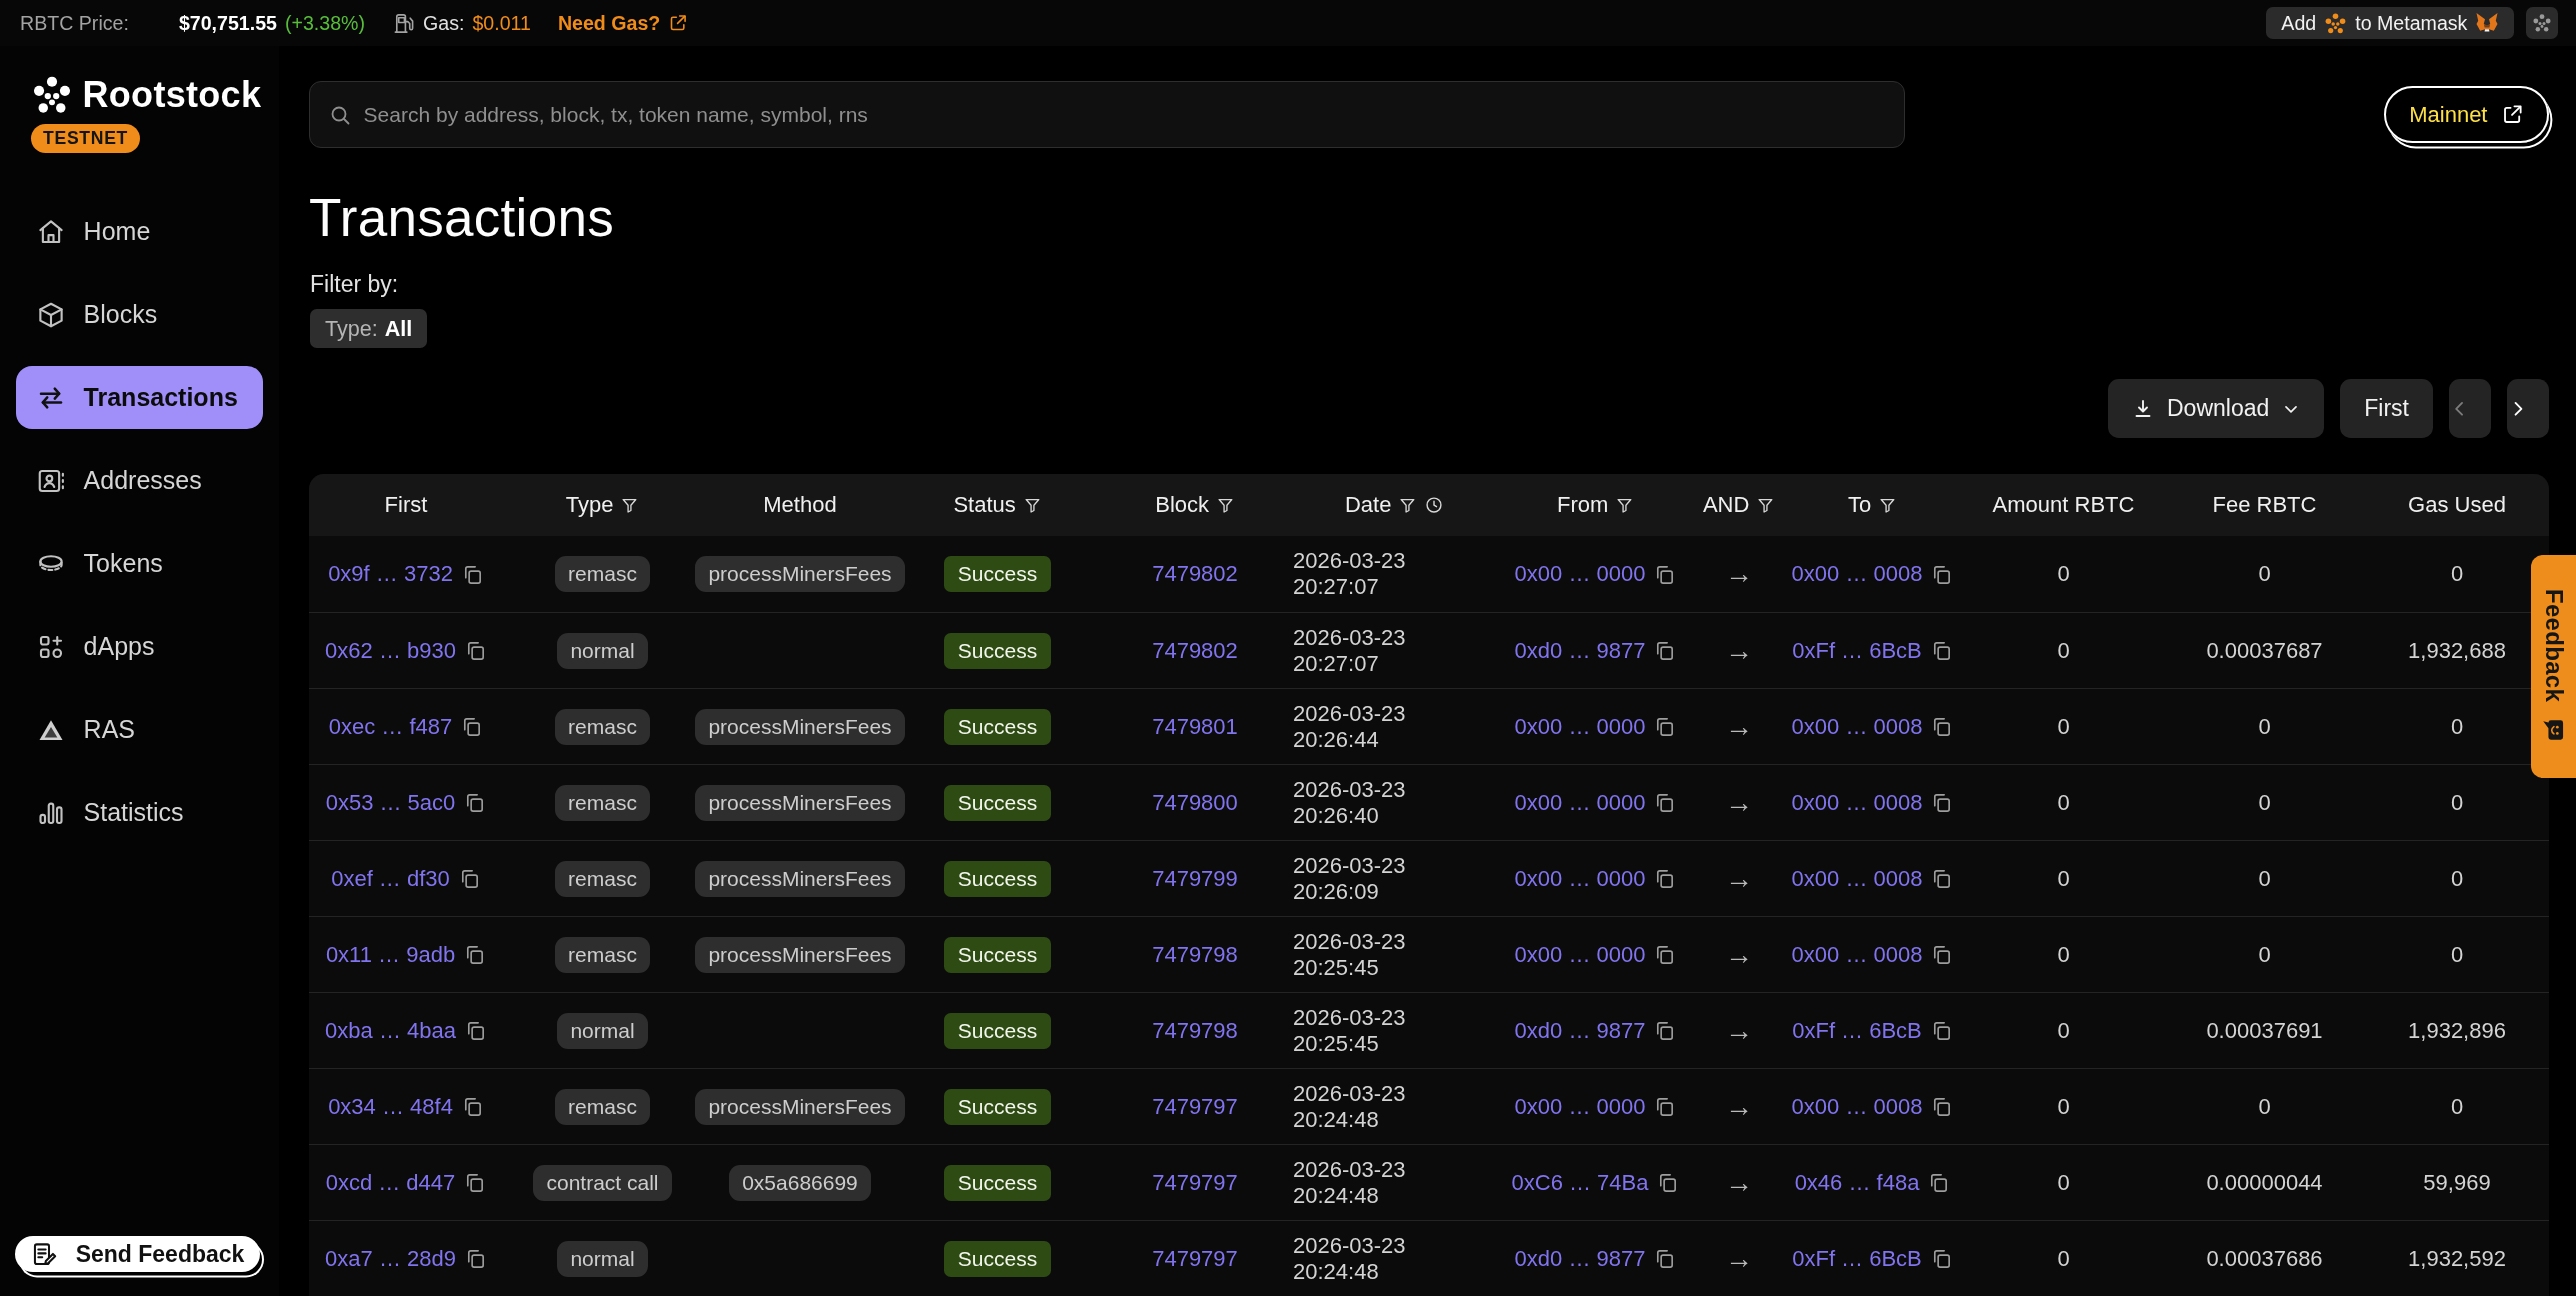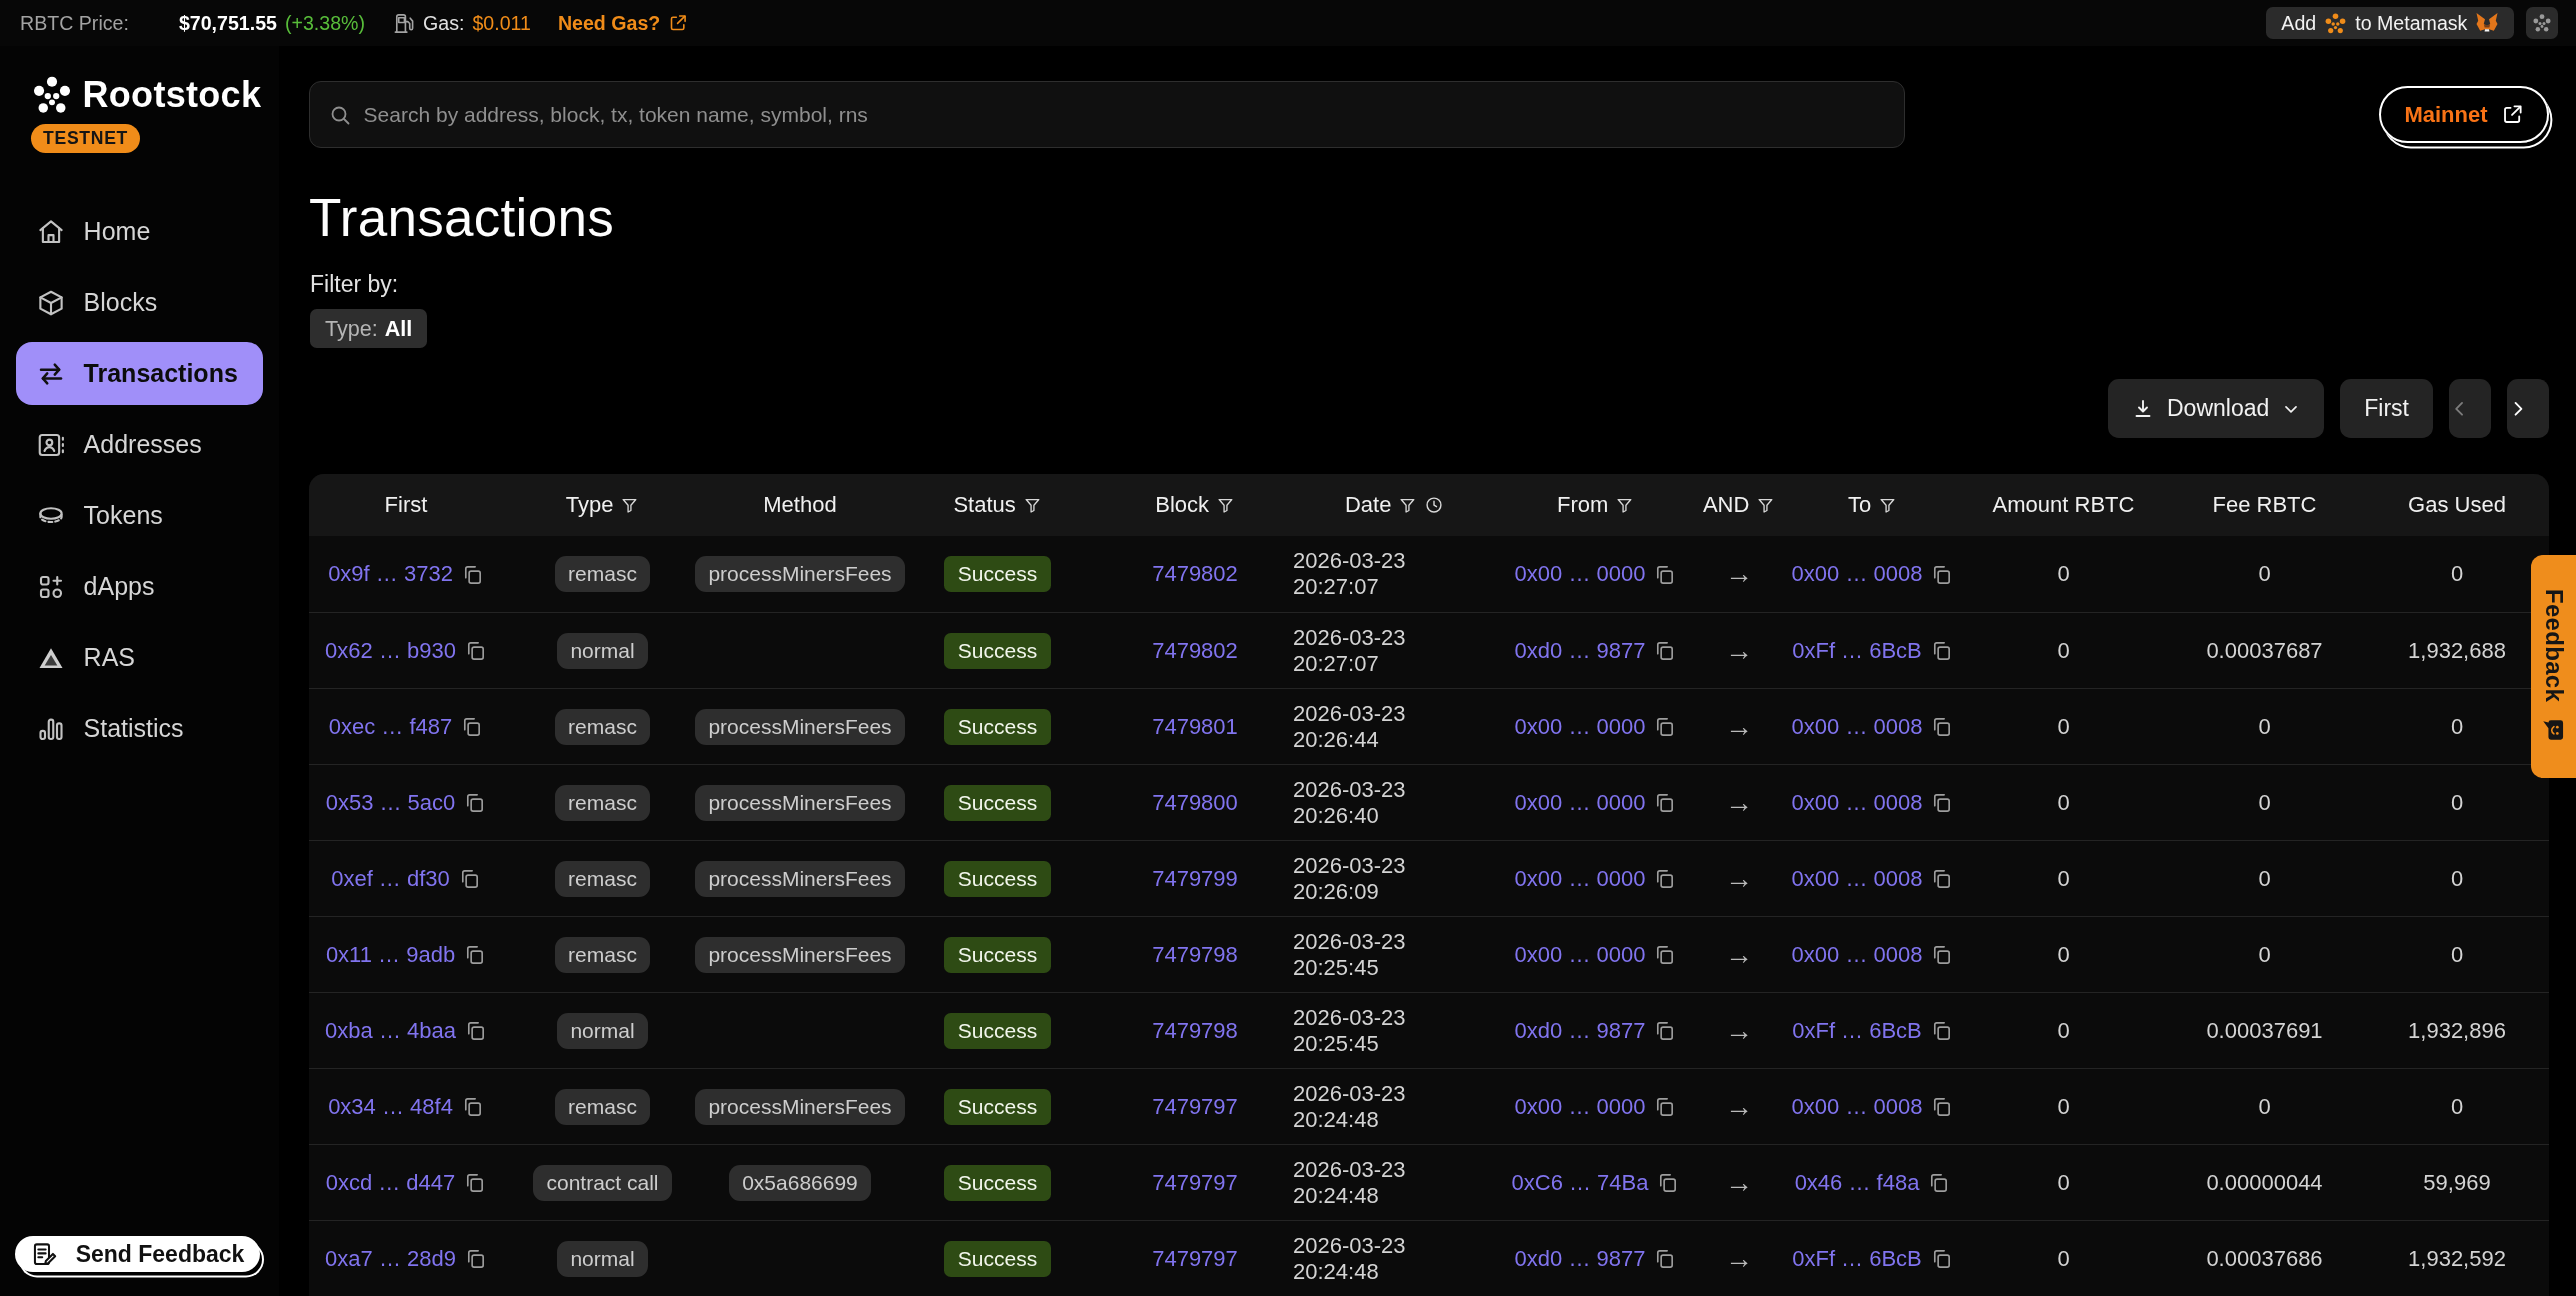--- a/index.html
+++ b/index.html
@@ -37,21 +37,21 @@
   
   .sidebar{
     position:absolute; top:46px; left:0; bottom:0; width:279px; background:#040404; padding:28px 16px 0 16px;
   }
   .brand{ display:flex; align-items:center; gap:9.5px; padding-left:15px; }
   .brand-name{ font-size:36px; font-weight:700; color:#fff; letter-spacing:0.3px; }
   .net-badge{
     display:inline-block; margin:8px 0 0 15px; background:#f08c19; color:#151515;
     font-size:17.6px; font-weight:700; letter-spacing:0.7px; padding:4px 12px; border-radius:15px;
   }
-  .nav{ margin-top:47px; display:flex; flex-direction:column; gap:8px; }
+  .nav{ margin-top:47px; display:flex; flex-direction:column; gap:20px; }
   .nav-item{
     display:flex; align-items:center; gap:17.6px; height:63px; padding:0 20px;
     border-radius:16px; cursor:pointer;
   }
   .nav-label{ font-size:25px; color:#d6d6d6; }
   .nav-item.active{ background:#a08ff9; }
   .nav-item.active .nav-label{ color:#0c0c0c; font-weight:600; }
   .send-fb{
     position:absolute; left:15px; right:19px; bottom:24px; height:36px;
     background:#ffffff; color:#111; border:none; border-radius:674px;
@@ -66,23 +66,23 @@
   .search{
     width:1596px; height:67px; background:#101010; border:1.4px solid #2e2e2e; border-radius:12px;
     display:flex; align-items:center; gap:12px; padding:0 17.6px; cursor:text;
   }
   .search input{
     flex:1; background:transparent; border:none; outline:none; color:#e8e8e8;
     font-size:21px; font-family:inherit;
   }
   .search input::placeholder{ color:#8f8f8f; }
   .mainnet-btn{
-    margin-left:auto; height:57px; padding:0 23px; background:transparent; color:#f97316;
+    margin-left:auto; height:57px; padding:0 23px; background:transparent; color:#fde047;
     border:2px solid #fff; border-radius:674px; display:flex; align-items:center; gap:13.5px;
-    font-size:22px; font-weight:700; font-family:inherit; cursor:pointer;
+    font-size:22px; font-weight:400; font-family:inherit; cursor:pointer;
     box-shadow:3.4px 5.4px 0 -2px #000, 3.4px 5.4px 0 0 #fff;
   }
   .page-title{ margin:39px 0 0 30px; font-size:53px; font-weight:500; color:#fdfdfd; letter-spacing:0.3px; }
   .filter-label{ margin:23px 17px 0 31px; font-size:23px; color:#e3e3e3; }
   .type-chip{
     display:inline-flex; align-items:center; gap:6.8px; margin:10.8px 0 0 31px;
     background:#2e2e2e; border-radius:6.8px; padding:6.8px 15px; cursor:pointer;
   }
   .type-chip .k{ color:#b5b5b5; font-size:21.6px; }
   .type-chip .v{ color:#fff; font-size:21.6px; font-weight:700; }

